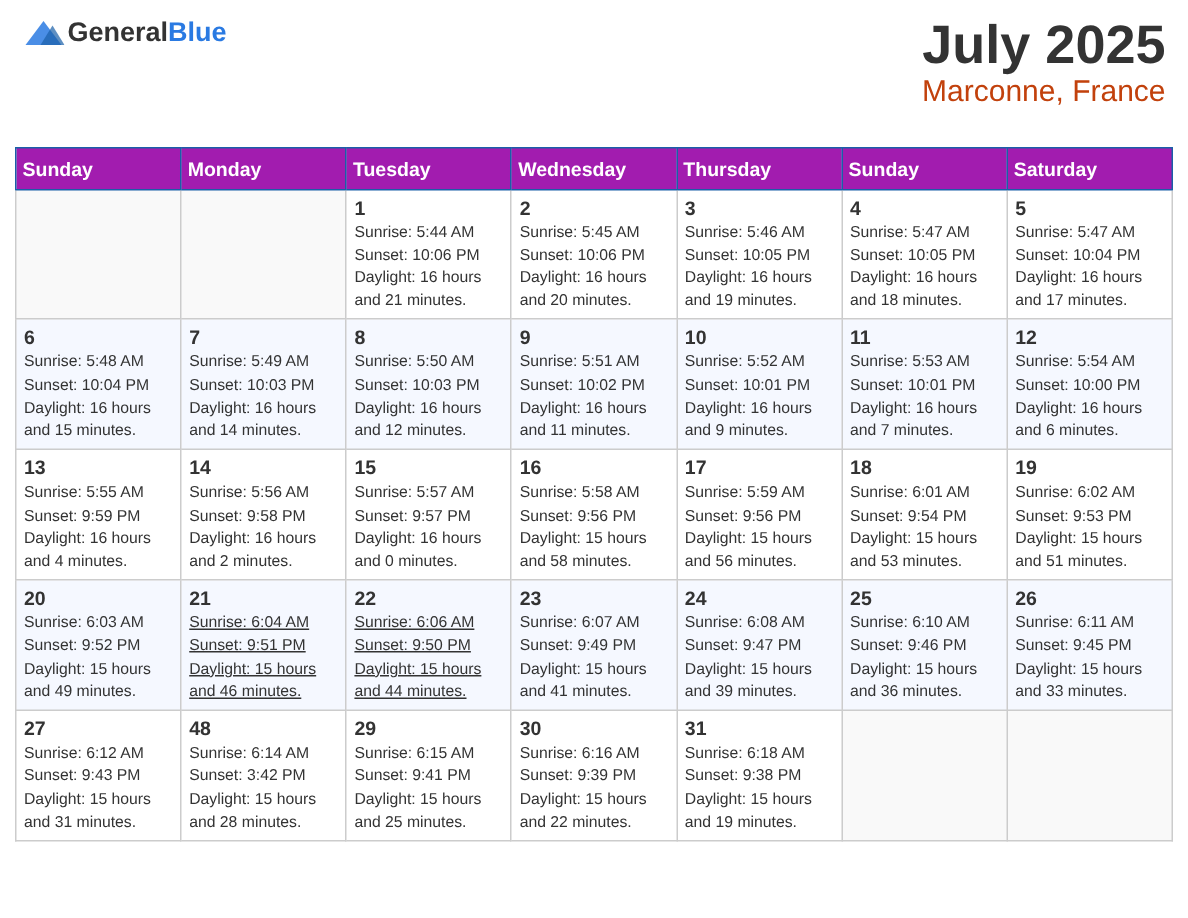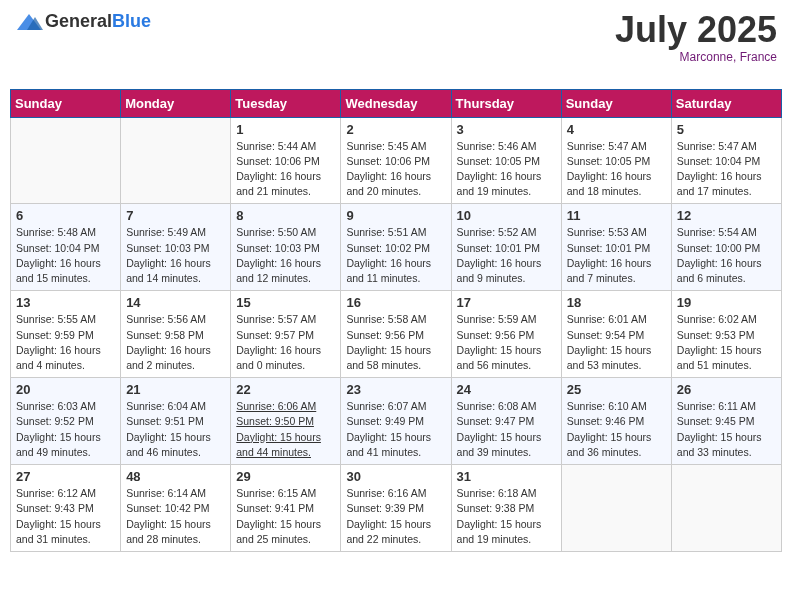--- a/index.html
+++ b/index.html
@@ -30,30 +30,30 @@
     .title-block {
       text-align: right;
     }
     .month-title {
       font-size: 36px;
       font-weight: bold;
       color: #333;
       line-height: 1.1;
     }
     .location-title {
-      font-size: 12px;
-      color: #701a75;
+      font-size: 20px;
+      color: #c2410c;
     }
     .calendar {
       width: 100%;
       border-collapse: collapse;
       border: 1px solid #ccc;
     }
     .calendar th {
-      background-color: #be185d;
+      background-color: #a21caf;
       color: #fff;
       font-size: 13px;
       font-weight: bold;
       padding: 6px 4px;
       text-align: left;
       border: 1px solid #1a5fa8;
     }
     .calendar td {
       vertical-align: top;
       border: 1px solid #ccc;
@@ -238,21 +238,21 @@
       </tr>
       <tr>
         <td>
           <span class="day-number">20</span>
           <div class="day-info" style="white-space: pre-line;">Sunrise: 6:03 AM
 Sunset: 9:52 PM
 Daylight: 15 hours and 49 minutes.</div>
         </td>
         <td>
           <span class="day-number">21</span>
-          <div class="day-info" style="white-space: pre-line;">Sunrise: 6:04 AM
+          <div class="day-info" style="white-space: pre-line; text-decoration: underline;">Sunrise: 6:04 AM
 Sunset: 9:51 PM
 Daylight: 15 hours and 46 minutes.</div>
         </td>
         <td>
           <span class="day-number">22</span>
           <div class="day-info" style="white-space: pre-line; text-decoration: underline;">Sunrise: 6:06 AM
 Sunset: 9:50 PM
 Daylight: 15 hours and 44 minutes.</div>
         </td>
         <td>
@@ -283,21 +283,21 @@
       <tr>
         <td>
           <span class="day-number">27</span>
           <div class="day-info" style="white-space: pre-line;">Sunrise: 6:12 AM
 Sunset: 9:43 PM
 Daylight: 15 hours and 31 minutes.</div>
         </td>
         <td>
           <span class="day-number">48</span>
           <div class="day-info" style="white-space: pre-line;">Sunrise: 6:14 AM
-Sunset: 10:42 PM
+Sunset: 3:42 PM
 Daylight: 15 hours and 28 minutes.</div>
         </td>
         <td>
           <span class="day-number">29</span>
           <div class="day-info" style="white-space: pre-line;">Sunrise: 6:15 AM
 Sunset: 9:41 PM
 Daylight: 15 hours and 25 minutes.</div>
         </td>
         <td>
           <span class="day-number">30</span>

